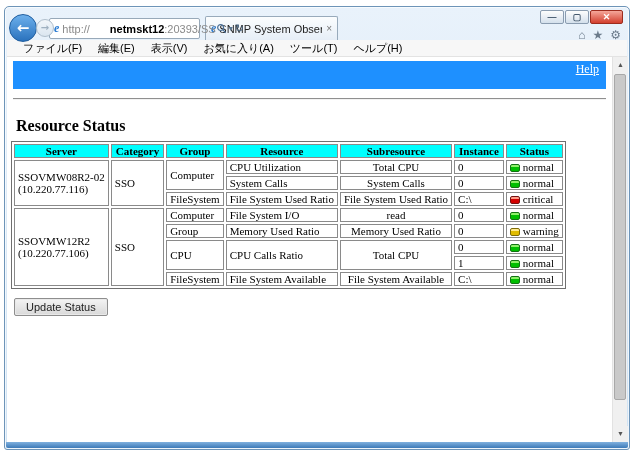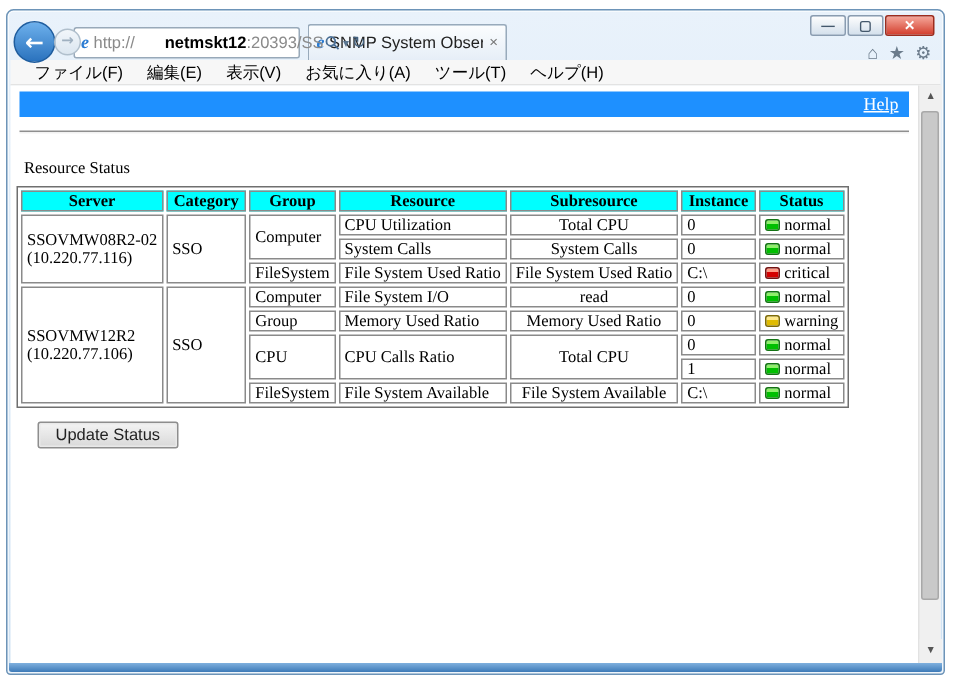--- a/index.html
+++ b/index.html
@@ -62,45 +62,45 @@
                background:#f0f0f0; border-left:1px solid #e2e2e2; }
   .sb-btn { position:absolute; left:0; width:15px; height:16px; color:#555;
             font-size:7px; text-align:center; line-height:16px; background:#f0f0f0; }
   .sb-up { top:0; } .sb-down { bottom:0; }
   .sb-thumb { position:absolute; left:1px; width:12px; top:17px; bottom:42px;
               background:#c9c9c9; border:1px solid #a8a8a8; border-radius:2px; }
 
   .content { position:absolute; left:0; right:15px; top:0; bottom:0; overflow:hidden;
              font-family:"Liberation Serif", serif; color:#000; }
 
-  .help-bar { margin:4px 6px 0 6px; height:17px; background:#1e90ff; position:relative; }
+  .help-bar { margin:4px 6px 0 6px; height:28px; background:#1e90ff; position:relative; }
   .help-link { position:absolute; right:7px; top:1px; color:#fff; font-size:12px;
                text-decoration:underline; cursor:pointer; }
 
   .page-title { margin:12px 0 0 9px; font-size:14px; font-weight:bold; }
   .rule { margin:9px 6px 0 6px; height:2px; border-top:1px solid #8f8f8f; border-bottom:1px solid #f2f2f2; }
-  .section-title { margin:17px 0 6px 9px; font-size:11px; font-weight:normal; }
+  .section-title { margin:17px 0 6px 9px; font-size:16px; font-weight:bold; }
 
   
   table.status { margin-left:4px; border-collapse:separate; border-spacing:2px;
                  border:1px solid #6f6f6f; font-size:11px; }
   table.status th { background:#00ffff; border:1px solid #8a8a8a; font-weight:bold;
                     padding:0 4px; height:14px; text-align:center; }
   table.status td { border:1px solid #8a8a8a; padding:0 3px; height:14px;
                     white-space:nowrap; vertical-align:middle; }
   .c-server { width:80px; } .c-cat { width:44px; } .c-group { width:46px; }
   .c-res { width:97px; } .c-sub { width:96px;text-align:center; } .c-inst { width:44px; } .c-status { width:50px; }
 
   .led { display:inline-block; width:10px; height:8px; border-radius:2px;
          margin-right:3px; vertical-align:-1px; }
   .led-normal   { background:linear-gradient(#8ef06a 35%,#00bf00 40%); border:1px solid #127312; }
   .led-warning  { background:linear-gradient(#ffe98a 35%,#e0bb00 40%); border:1px solid #7d6a07; }
   .led-critical { background:linear-gradient(#ff9a86 35%,#d40000 40%); border:1px solid #731212; }
 
-  .update-btn { margin:9px 0 0 18px; padding:2px 11px; font:11px "Liberation Sans",sans-serif;
+  .update-btn { margin:9px 0 0 7px; padding:2px 11px; font:11px "Liberation Sans",sans-serif;
                 color:#222; background:linear-gradient(#f4f4f4,#d9d9d9);
                 border:1px solid #8e8e8e; border-radius:2px; box-shadow:0 0 0 1px #e9e9e9 inset; }
   .search-svg { width:11px; height:11px; display:block; }
 </style>
 </head>
 <body>
 
 <div class="window">
 
   <div class="win-controls">

